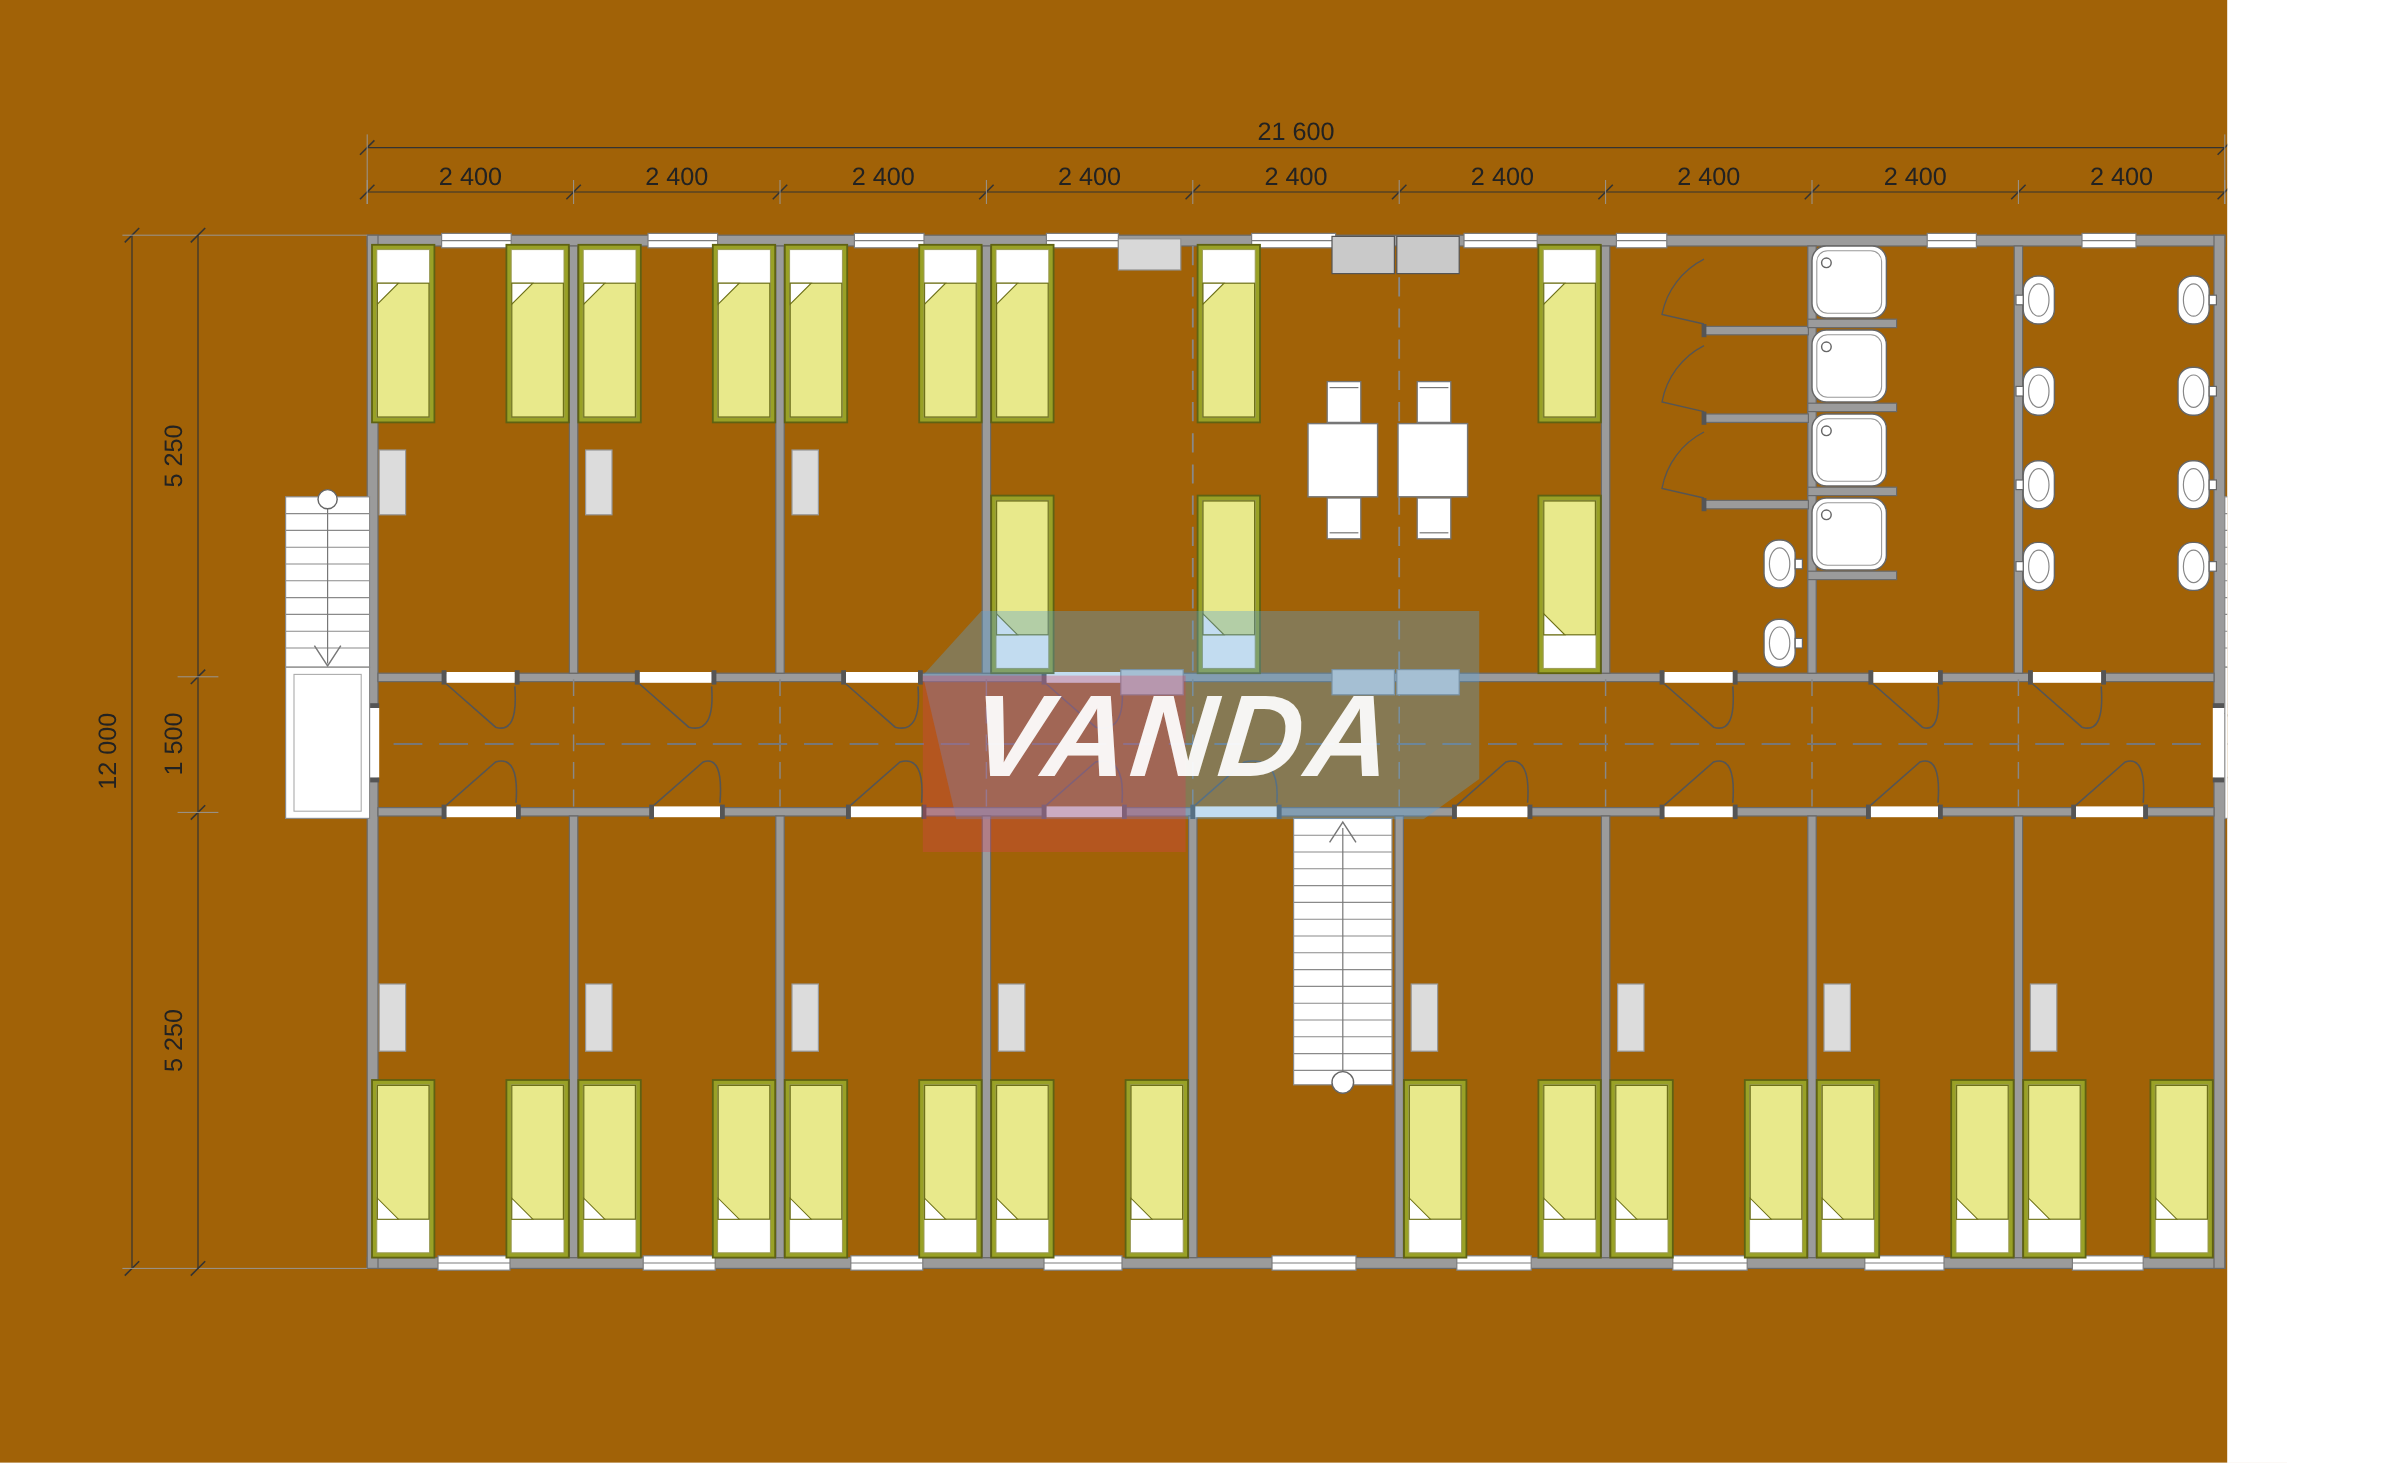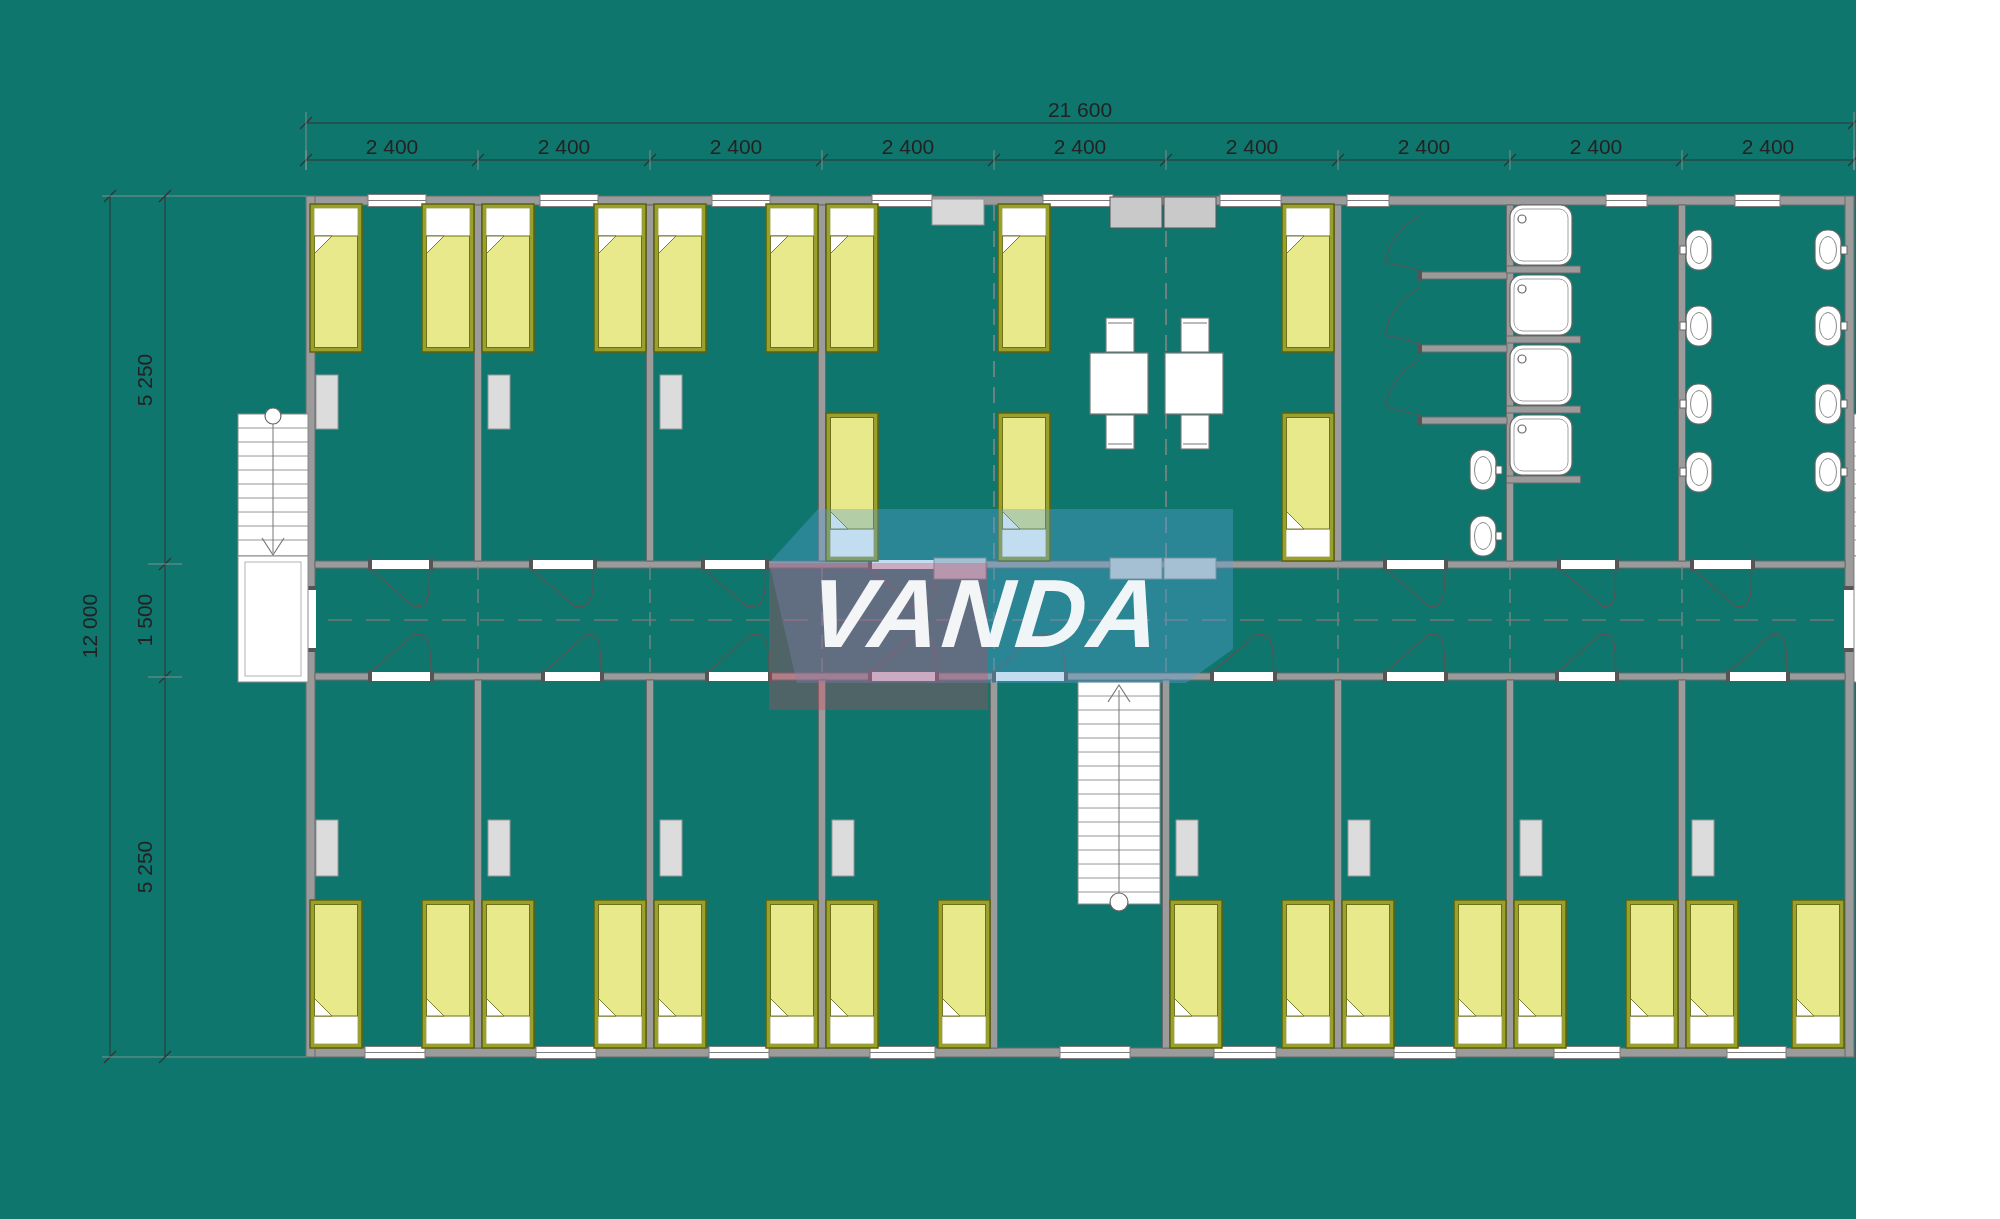--- a/index.html
+++ b/index.html
@@ -1,16 +1,16 @@
 <!DOCTYPE html>
 <html><head>
 <meta charset="utf-8">
 <style>
   html,body{margin:0;padding:0;background:#fff;}
-  #canvas{position:relative;width:1856px;height:1219px;background:#0f766e;overflow:hidden;
+  #canvas{position:relative;width:1856px;height:1219px;background:#a16207;overflow:hidden;
           font-family:"Liberation Sans",sans-serif;}
   #plan-svg{position:absolute;left:0;top:0;}
   .dim-text{fill:#222;font-size:21px;font-family:"Liberation Sans",sans-serif;}
   
   .wm{position:absolute;pointer-events:none;}
   #wm-blue{left:769px;top:509px;width:464px;height:174px;
     clip-path:polygon(49px 0,464px 0,464px 140px,417px 174px,28px 174px,0 54px);}
   #wm-pink{left:769px;top:563px;width:219px;height:147px;}
   #wm-text{left:780px;top:560px;width:412px;height:110px;line-height:108px;text-align:center;
     font-weight:900;font-style:italic;font-size:97px;letter-spacing:3px;

